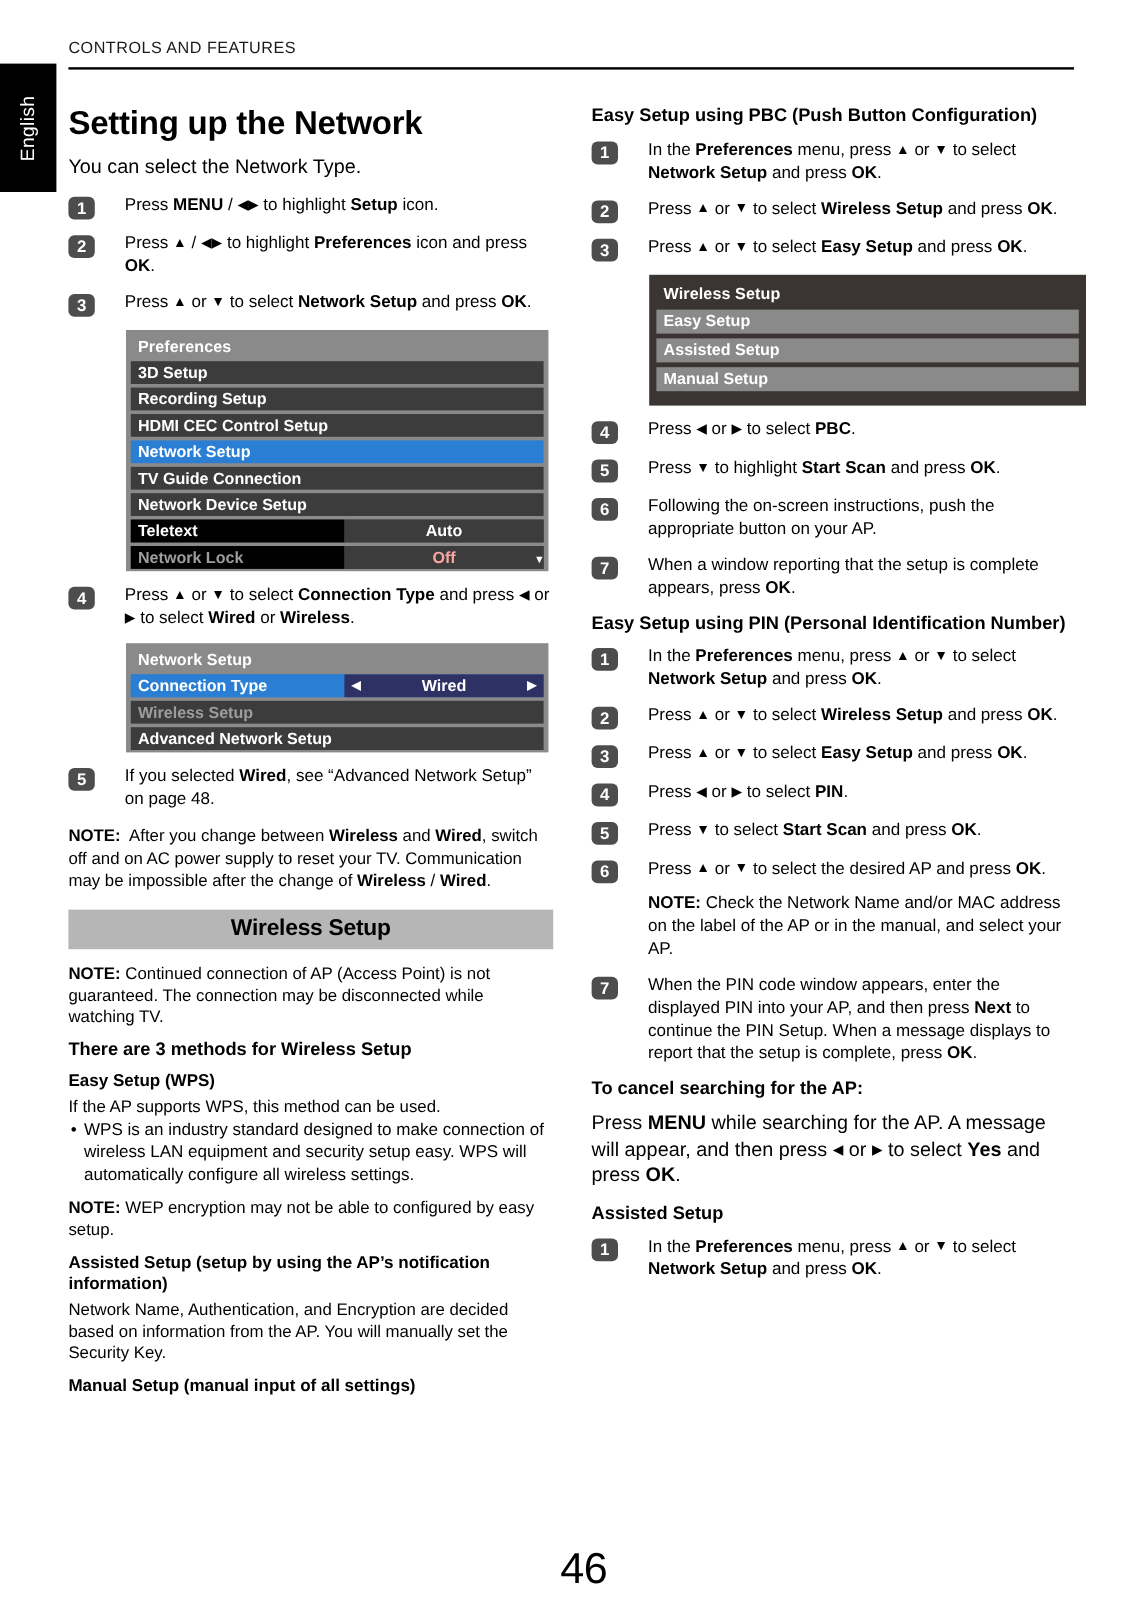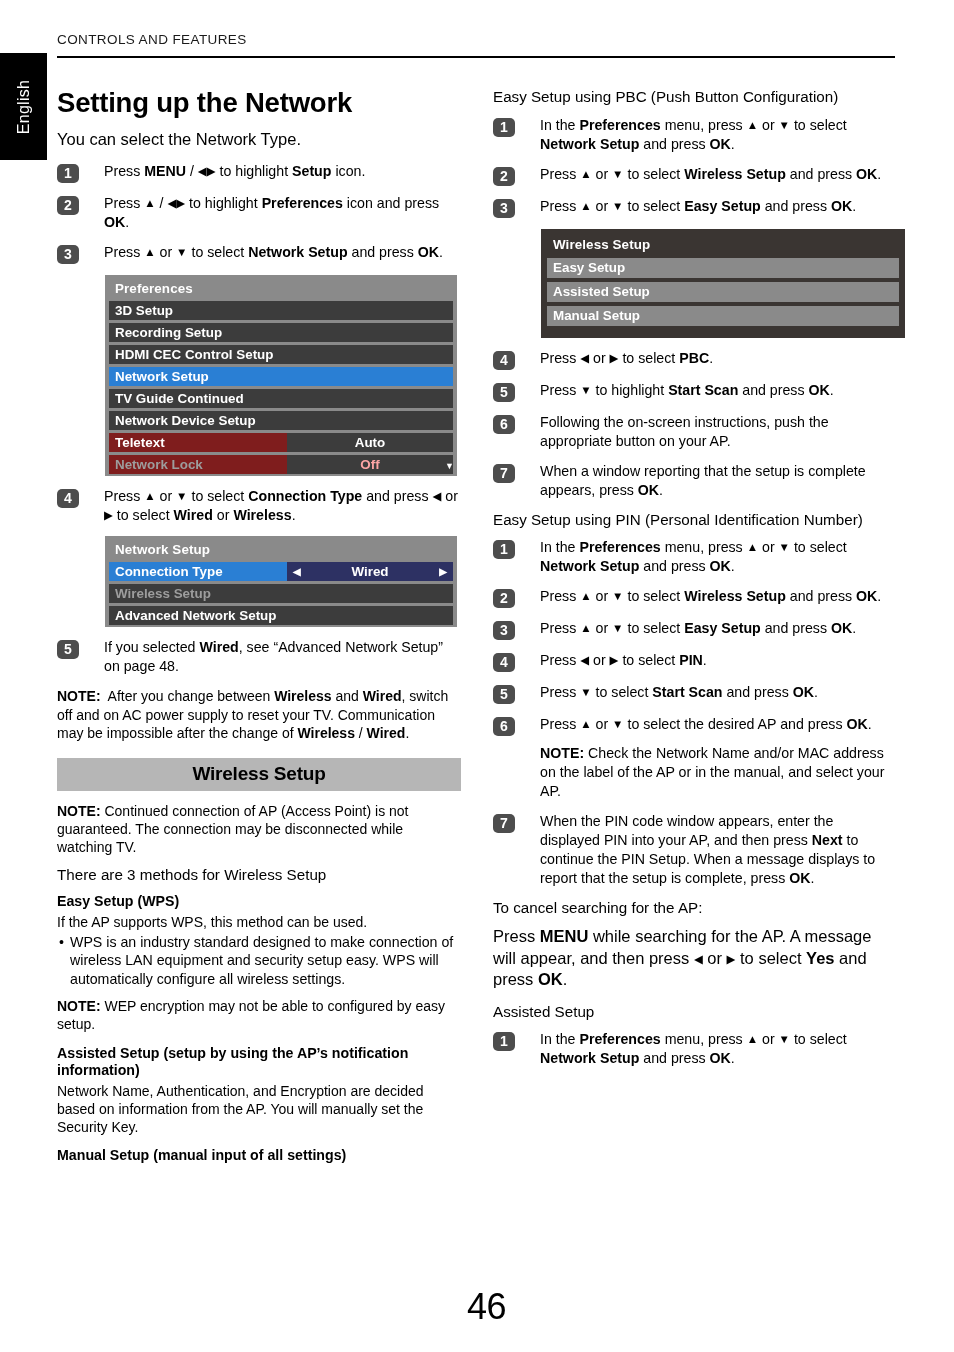--- a/index.html
+++ b/index.html
@@ -73,21 +73,21 @@
     letter-spacing: -0.2px;
     line-height: 1.12;
   }
   p.intro {
     font-size: 16.5px;
     margin: 0 0 12px 0;
     line-height: 1.3;
   }
   h2.sec-head {
     font-size: 15.2px;
-    font-weight: normal;
+    font-weight: bold;
     margin: 0 0 9px 0;
     line-height: 1.22;
   }
   h3.sub-head {
     font-size: 14.2px;
     font-weight: bold;
     margin: 11px 0 2px 0;
     line-height: 1.24;
   }
   h3.sub-head.tight { margin-top: 3px; }
@@ -192,21 +192,21 @@
     flex: 1 1 auto;
     padding: 0 0 0 6px;
     display: flex;
     align-items: center;
     white-space: nowrap;
   }
   .osd-row.selected { background: #2a7fd4; }
   .osd-row.dim .osd-label { color: #9d9d9d; }
   .osd-row.half .osd-label {
     flex: 0 0 50%;
-    background: #7f1d1d;
+    background: #000000;
   }
   .osd-row.half.selected .osd-label { background: #2a7fd4; color: #fff; }
   .osd-value {
     flex: 1 1 auto;
     background: #3c3c3c;
     display: flex;
     align-items: center;
     justify-content: center;
     position: relative;
     color: #ffffff;
@@ -285,21 +285,21 @@
         <div class="osd-row">
           <div class="osd-label">Recording Setup</div>
         </div>
         <div class="osd-row">
           <div class="osd-label">HDMI CEC Control Setup</div>
         </div>
         <div class="osd-row selected">
           <div class="osd-label">Network Setup</div>
         </div>
         <div class="osd-row">
-          <div class="osd-label">TV Guide Continued</div>
+          <div class="osd-label">TV Guide Connection</div>
         </div>
         <div class="osd-row">
           <div class="osd-label">Network Device Setup</div>
         </div>
         <div class="osd-row half">
           <div class="osd-label">Teletext</div>
           <div class="osd-value">
             <span>Auto</span>
           </div>
         </div>

